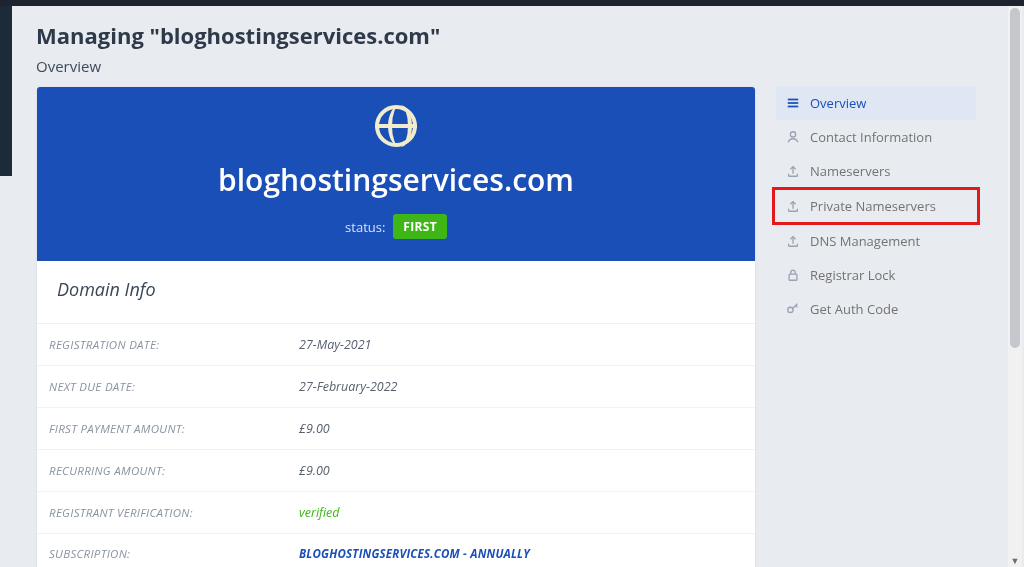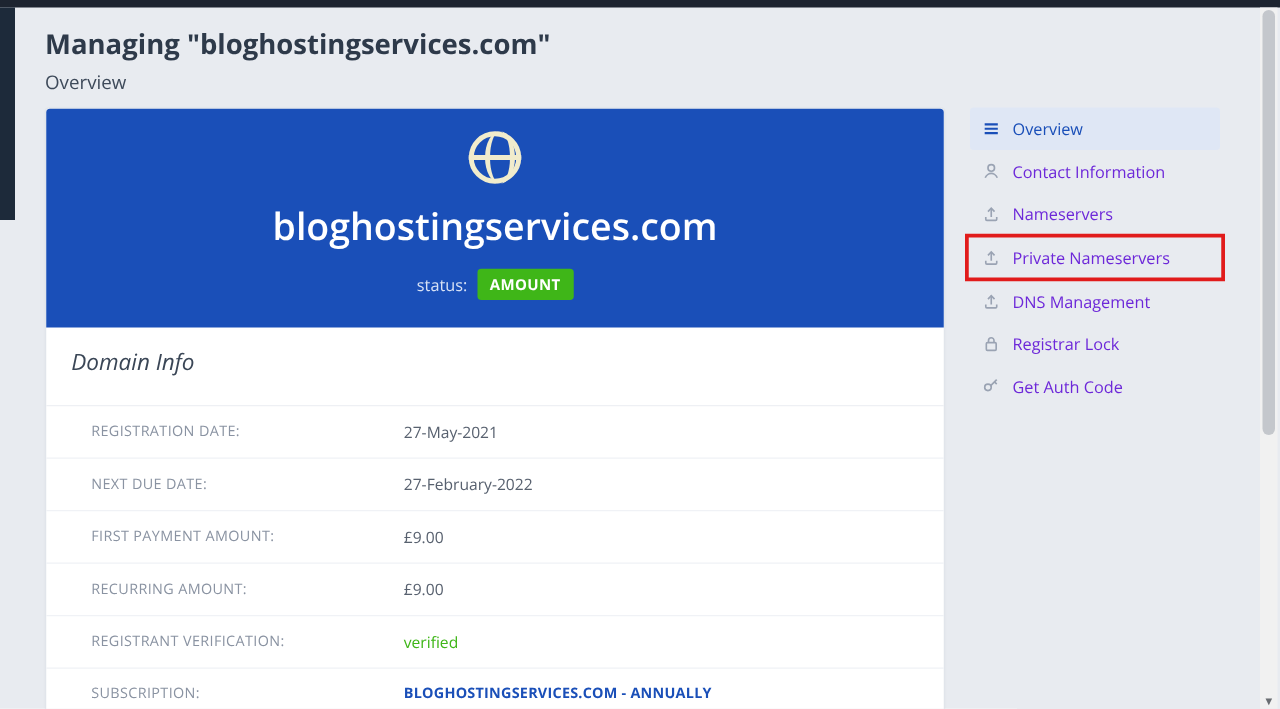--- a/index.html
+++ b/index.html
@@ -112,24 +112,25 @@
     color: #3a4656;
     padding: 16px 20px 22px 20px;
     border-bottom: 1px solid #eef0f4;
     font-weight: 400;
     font-style: italic;
   }
 
   .info-table { width: 100%; }
   .info-row {
     display: flex;
-    padding: 12px 36px;
+    padding: 12px 12px;
     border-bottom: 1px solid #f0f2f6;
     align-items: center;
     font-size: 12.5px;
+    font-style: italic;
   }
   .info-row:last-child { border-bottom: none; padding-bottom: 28px; }
   .info-label {
     width: 250px;
     color: #8a93a2;
     text-transform: uppercase;
     letter-spacing: .3px;
     font-size: 11.5px;
   }
   .info-value { color: #58616f; font-size: 12.5px; }
@@ -148,21 +149,21 @@
     width: 200px;
     flex-shrink: 0;
   }
   .side-list { list-style: none; }
   .side-item {
     display: flex;
     align-items: center;
     gap: 10px;
     padding: 8px 10px;
     font-size: 13px;
-    color: #6d28d9;
+    color: #737373;
     cursor: pointer;
     border-radius: 3px;
   }
   .side-item .ico {
     width: 14px; height: 14px;
     display: inline-flex;
     align-items: center;
     justify-content: center;
     color: #9aa3b3;
     flex-shrink: 0;
@@ -223,21 +224,21 @@
     <h1 class="page-title">Managing "bloghostingservices.com"</h1>
     <div class="subhead">Overview</div>
 
     <div class="columns">
       <div class="card">
         <div class="banner">
           <span class="globe"></span>
           <div class="banner-domain">bloghostingservices.com</div>
           <div class="status-row">
             <span>status:</span>
-            <span class="badge-active">AMOUNT</span>
+            <span class="badge-active">FIRST</span>
           </div>
         </div>
 
         <div class="section-title">Domain Info</div>
 
         <div class="info-table" id="info-table">
             <div class="info-row">
               <div class="info-label">REGISTRATION DATE:</div>
               <div class="info-value">27-May-2021</div>
             </div>

